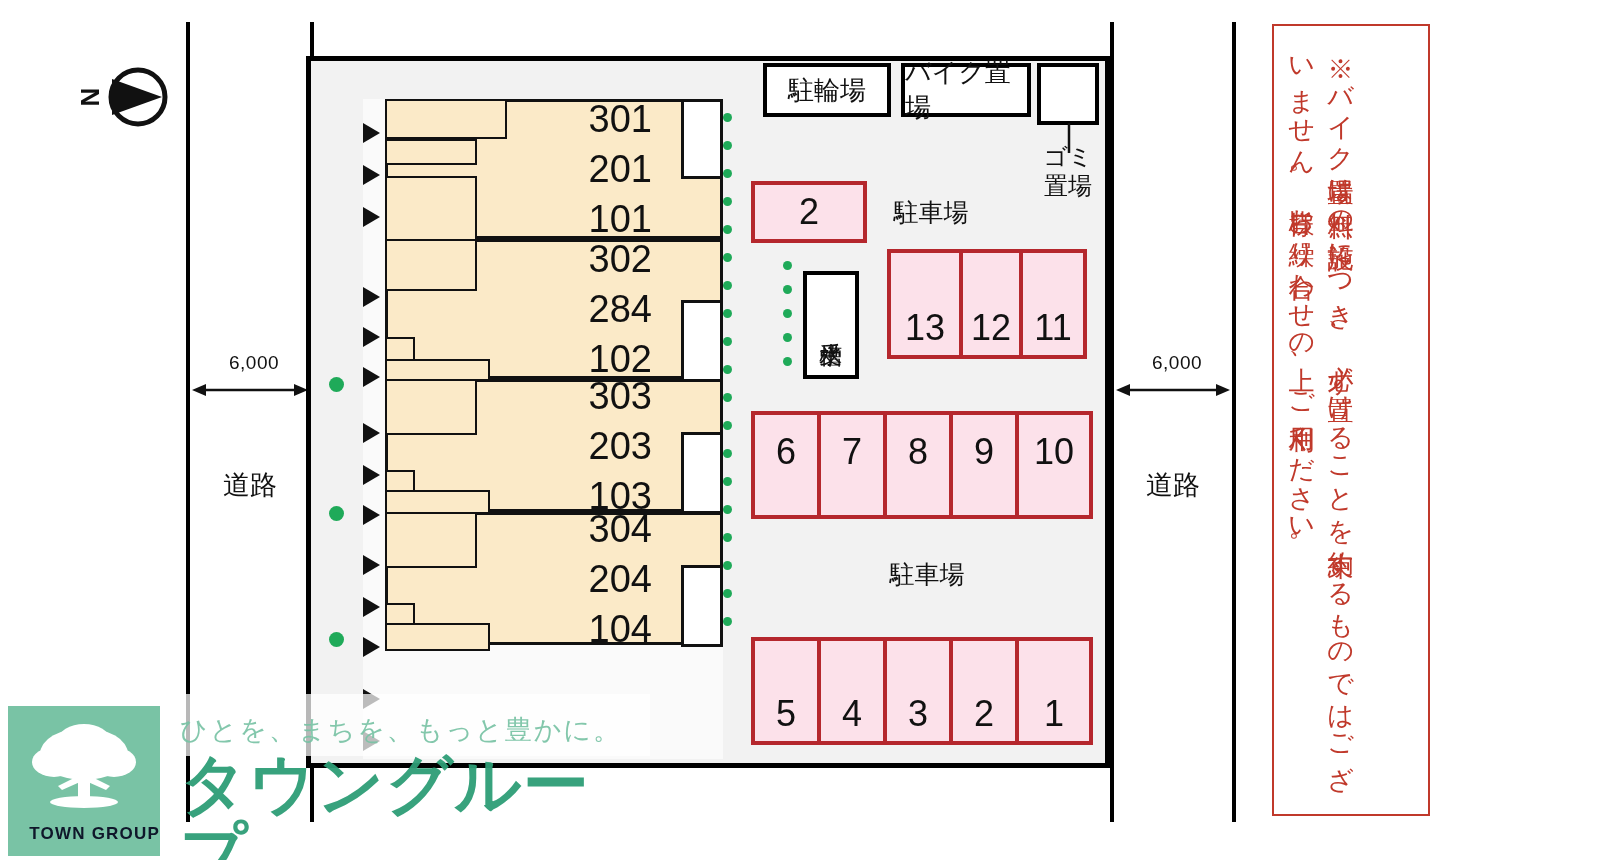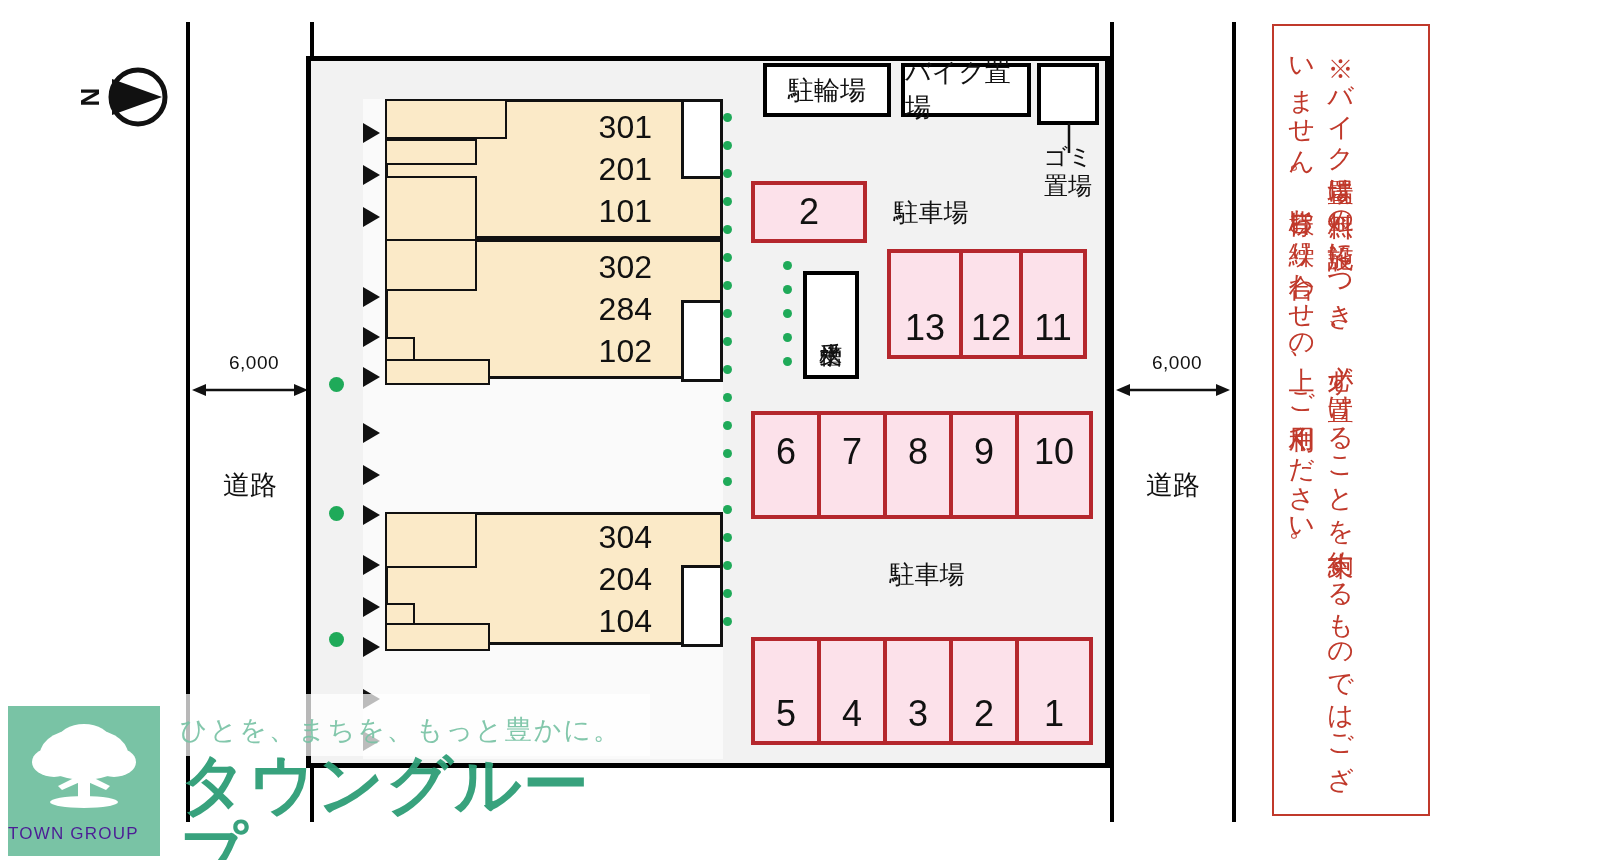--- a/index.html
+++ b/index.html
@@ -29,21 +29,21 @@
   #site{left:306px;top:56px;width:804px;height:712px;
         background:#f2f2f2;border:5px solid #000;box-sizing:border-box;}
 
   
   #building{position:absolute;left:52px;top:38px;width:360px;height:660px;
             background:#fafafa;}
 
   .unit{position:absolute;left:22px;width:338px;box-sizing:border-box;
         background:#fbeac8;border:3px solid #111;}
   .unit-labels{position:absolute;right:68px;top:50%;transform:translateY(-50%);
-               text-align:center;font-size:32px;line-height:1.32;color:#111;
+               text-align:center;font-size:38px;line-height:1.32;color:#111;
                white-space:nowrap;}
   
   .notch{position:absolute;border:2.5px solid #111;box-sizing:border-box;
          background:#fbeac8;}
   .balcony{position:absolute;background:#ffffff;border:3px solid #111;
            box-sizing:border-box;}
 
   
   .arrow{position:absolute;width:0;height:0;
          border-top:10px solid transparent;border-bottom:10px solid transparent;
@@ -82,22 +82,22 @@
           border:2px solid #c0392b;background:#fff;box-sizing:border-box;
           padding:14px 8px;}
   #notice p{margin:0;writing-mode:vertical-rl;text-orientation:upright;
             font-size:26px;line-height:1.5;color:#c0392b;height:100%;
             letter-spacing:1px;font-family:"DejaVu Serif","Liberation Serif",serif;}
 
   
   #logo{left:0;top:698px;width:640px;height:162px;}
   #logo-mark{position:absolute;left:8px;top:8px;width:152px;height:150px;
              background:#79c3a5;}
-  #logo-mark .tm{position:absolute;left:0;right:0;bottom:12px;text-align:left;
-                 color:#4c1d95;font-size:17px;letter-spacing:1.2px;font-weight:normal;}
+  #logo-mark .tm{position:absolute;left:0;right:0;bottom:12px;text-align:right;
+                 color:#0f172a;font-size:17px;letter-spacing:1.2px;font-weight:bold;}
   #logo-text{position:absolute;left:180px;top:14px;width:460px;}
   .tagline{font-size:27px;color:#79c3a5;letter-spacing:2px;opacity:.92;}
   .brandname{font-size:66px;color:#2e9e77;letter-spacing:1px;line-height:1.05;
              margin-top:2px;font-weight:bold;opacity:.95;}
   #wm-band{position:absolute;left:180px;top:694px;width:470px;height:62px;
            background:rgba(255,255,255,.72);}
 </style>
 </head>
 <body>
 
@@ -164,20 +164,31 @@
       <div class="notch" style="left:-3px;top:95px;width:30px;height:48px;"></div>
       <div class="notch" style="left:-3px;top:117px;width:105px;height:26px;"></div>
       <div class="balcony" style="right:-3px;top:58px;width:42px;height:82px;"></div>
       <div class="unit-labels">
         <div>302</div>
         <div>284</div>
         <div>102</div>
       </div>
     </div>
 
+    <div class="unit" style="top:280px;height:133px;">
+      <div class="notch" style="left:-3px;top:-3px;width:92px;height:56px;"></div>
+      <div class="notch" style="left:-3px;top:88px;width:30px;height:48px;"></div>
+      <div class="notch" style="left:-3px;top:108px;width:105px;height:28px;"></div>
+      <div class="balcony" style="right:-3px;top:50px;width:42px;height:82px;"></div>
+      <div class="unit-labels">
+        <div>303</div>
+        <div>203</div>
+        <div>103</div>
+      </div>
+    </div>
 
     <div class="unit" style="top:413px;height:133px;">
       <div class="notch" style="left:-3px;top:-3px;width:92px;height:56px;"></div>
       <div class="notch" style="left:-3px;top:88px;width:30px;height:48px;"></div>
       <div class="notch" style="left:-3px;top:108px;width:105px;height:28px;"></div>
       <div class="balcony" style="right:-3px;top:50px;width:42px;height:82px;"></div>
       <div class="unit-labels">
         <div>304</div>
         <div>204</div>
         <div>104</div>

